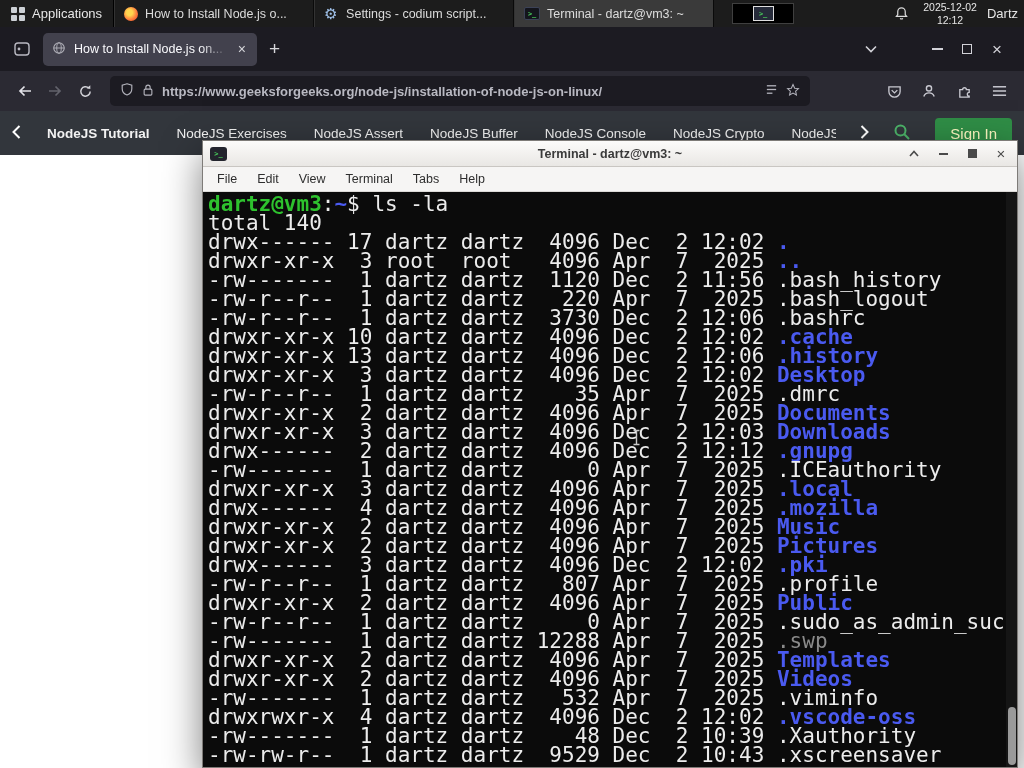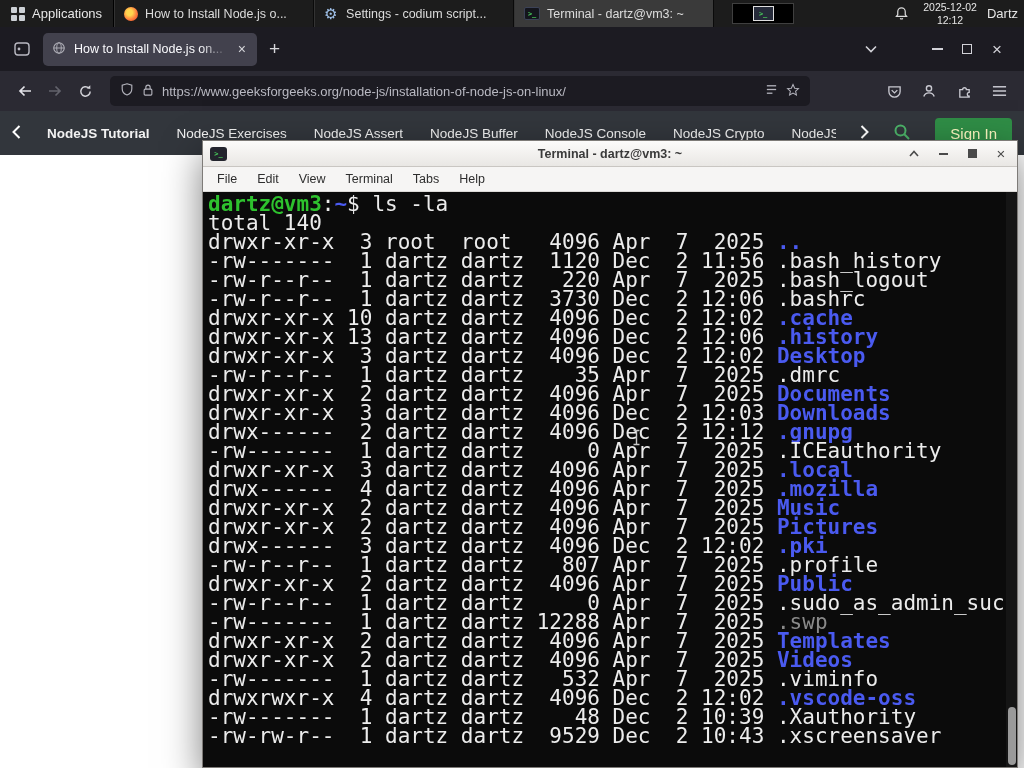--- a/index.html
+++ b/index.html
@@ -51,21 +51,21 @@
   .tbtn { width:30px; height:30px; display:flex; align-items:center; justify-content:center; color:#d2d2d8; }
   .tbtn.chev { margin-right:36px; }
   .bar-min { width:11px; height:2px; background:#d2d2d8; }
   .box-max { width:10px; height:10px; border:1.5px solid #d2d2d8; }
   .x-close { font-size:17px; line-height:17px; }
 
   .navbar { height:40px; background:#2b2a33; display:flex; align-items:center; padding:0 10px; }
   .nav-btn { width:30px; height:30px; display:flex; align-items:center; justify-content:center; border-radius:4px; }
   .urlbar { flex:0 0 700px; height:30px; background:#1c1b22; border-radius:5px; display:flex; align-items:center;
             padding:0 10px; gap:8px; margin-left:10px; color:#b9b9c2; font-size:13px; }
-  .url { flex:1; overflow:hidden; white-space:nowrap; }
+  .url { flex:1; overflow:hidden; white-space:nowrap;font-weight:bold; }
   .nav-spacer { flex:1; }
   .nav-right { display:flex; gap:5px; }
 
   .sitenav { height:44px; background:#32363c; display:flex; align-items:center; padding:0 12px;
              color:#f2f2f2; font-size:13.5px; gap:24px; }
   #site-nav-links { display:flex; gap:27px; overflow:hidden; white-space:nowrap; flex:1; margin-left:2px; }
   #site-nav-links span { cursor:default; }
   #site-nav-links span:first-child { font-weight:bold; }
   .signin { background:#2f8d46; color:#fef9c3; border:none; border-radius:4px; padding:7px 15px;
             font-size:15px; font-family:inherit; }
@@ -311,20 +311,21 @@
         <span>Edit</span>
         <span>View</span>
         <span>Terminal</span>
         <span>Tabs</span>
         <span>Help</span>
       </div>
     <div class="t-body">
       <div id="term-lines">
           <div class="tline"><span class="c-green">dartz@vm3</span><span>:</span><span class="c-blue">~</span><span>$ ls -la</span></div>
           <div class="tline">total 140</div>
+          <div class="tline"><span>drwx------ 17 dartz dartz  4096 Dec  2 12:02 </span><span class="c-blue">.</span></div>
           <div class="tline"><span>drwxr-xr-x  3 root  root   4096 Apr  7  2025 </span><span class="c-blue">..</span></div>
           <div class="tline"><span>-rw-------  1 dartz dartz  1120 Dec  2 11:56 </span><span>.bash_history</span></div>
           <div class="tline"><span>-rw-r--r--  1 dartz dartz   220 Apr  7  2025 </span><span>.bash_logout</span></div>
           <div class="tline"><span>-rw-r--r--  1 dartz dartz  3730 Dec  2 12:06 </span><span>.bashrc</span></div>
           <div class="tline"><span>drwxr-xr-x 10 dartz dartz  4096 Dec  2 12:02 </span><span class="c-blue">.cache</span></div>
           <div class="tline"><span>drwxr-xr-x 13 dartz dartz  4096 Dec  2 12:06 </span><span class="c-blue">.history</span></div>
           <div class="tline"><span>drwxr-xr-x  3 dartz dartz  4096 Dec  2 12:02 </span><span class="c-blue">Desktop</span></div>
           <div class="tline"><span>-rw-r--r--  1 dartz dartz    35 Apr  7  2025 </span><span>.dmrc</span></div>
           <div class="tline"><span>drwxr-xr-x  2 dartz dartz  4096 Apr  7  2025 </span><span class="c-blue">Documents</span></div>
           <div class="tline"><span>drwxr-xr-x  3 dartz dartz  4096 Dec  2 12:03 </span><span class="c-blue">Downloads</span></div>

